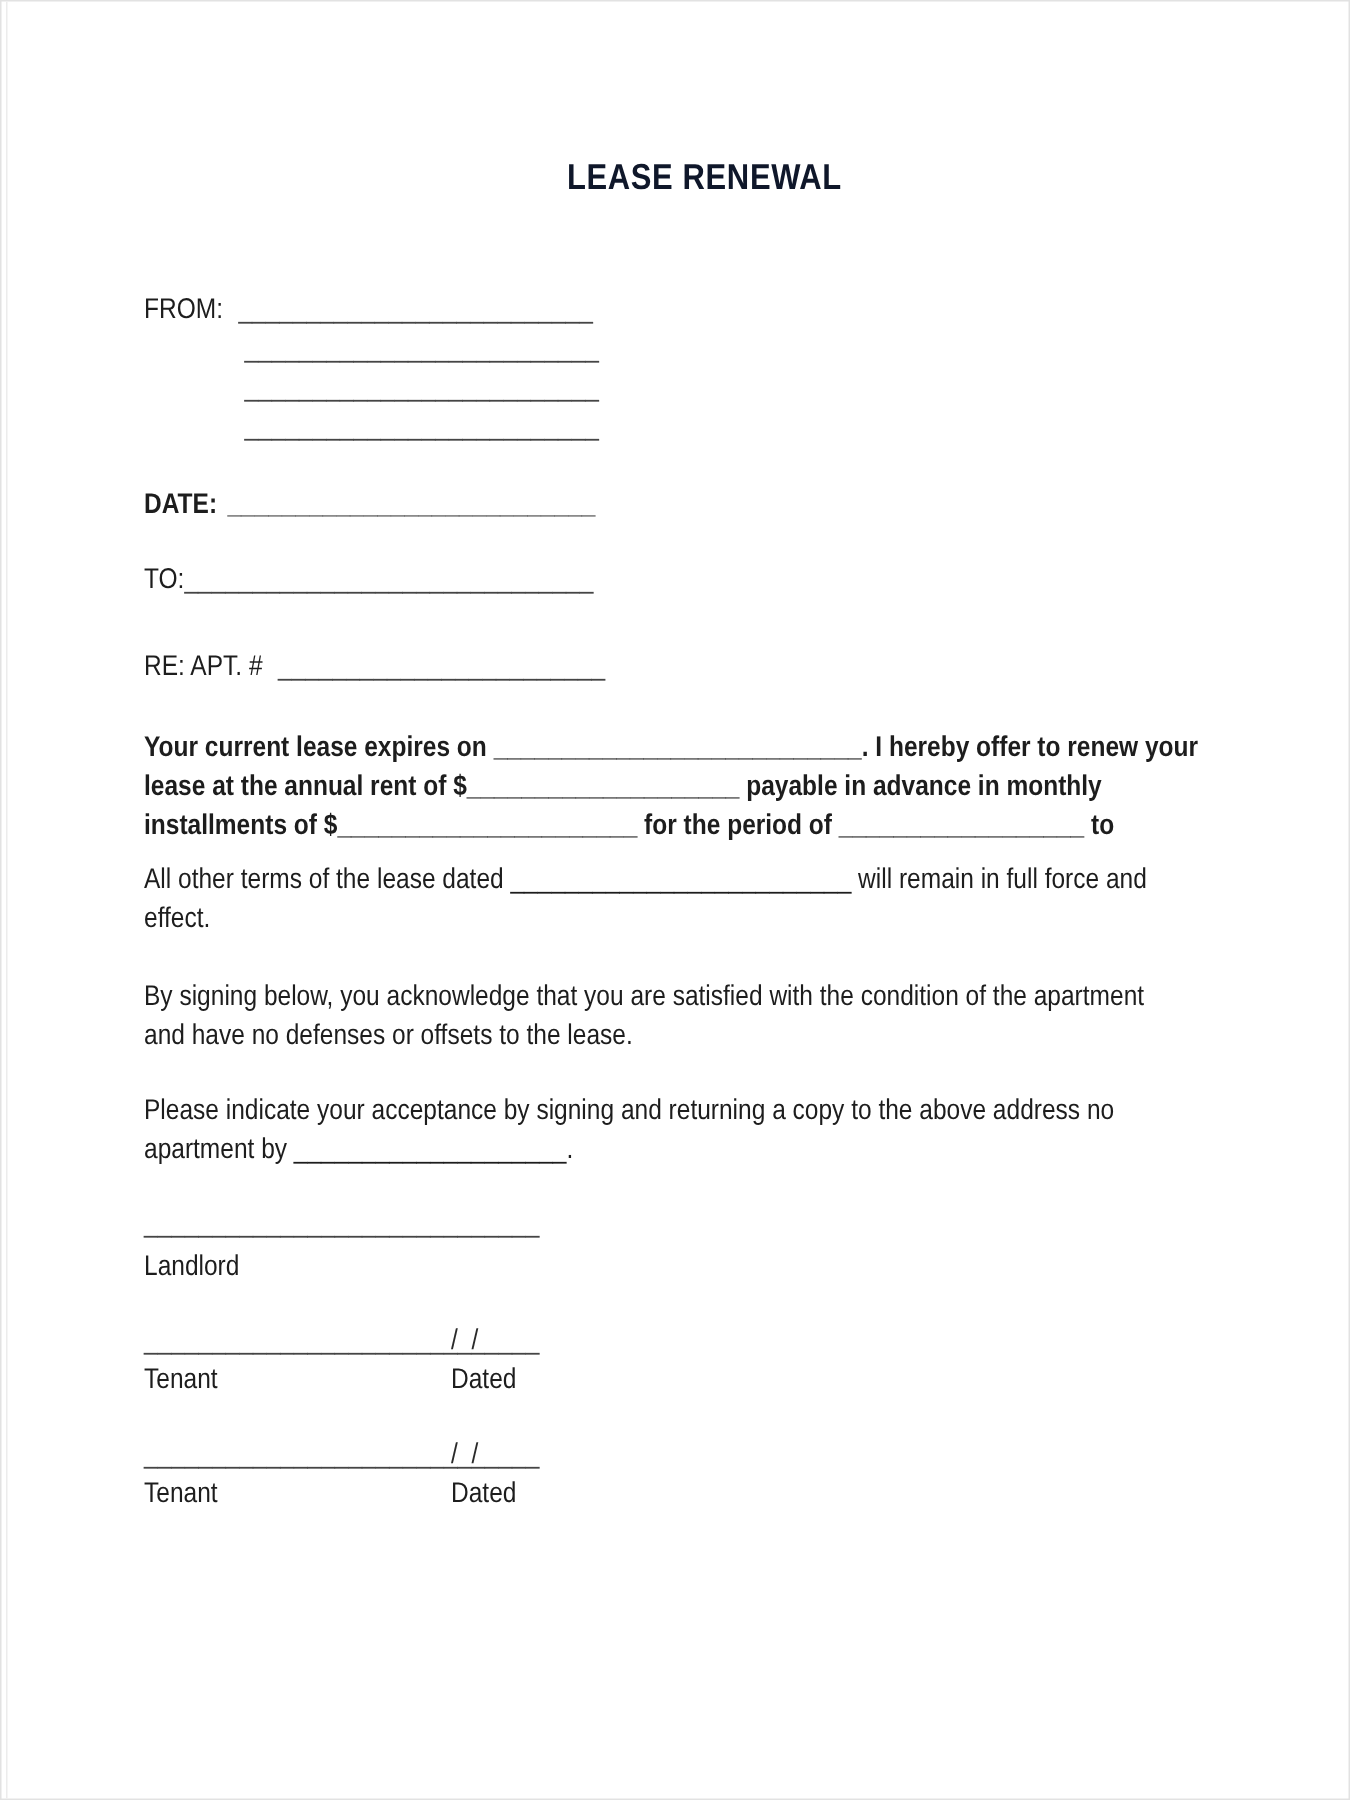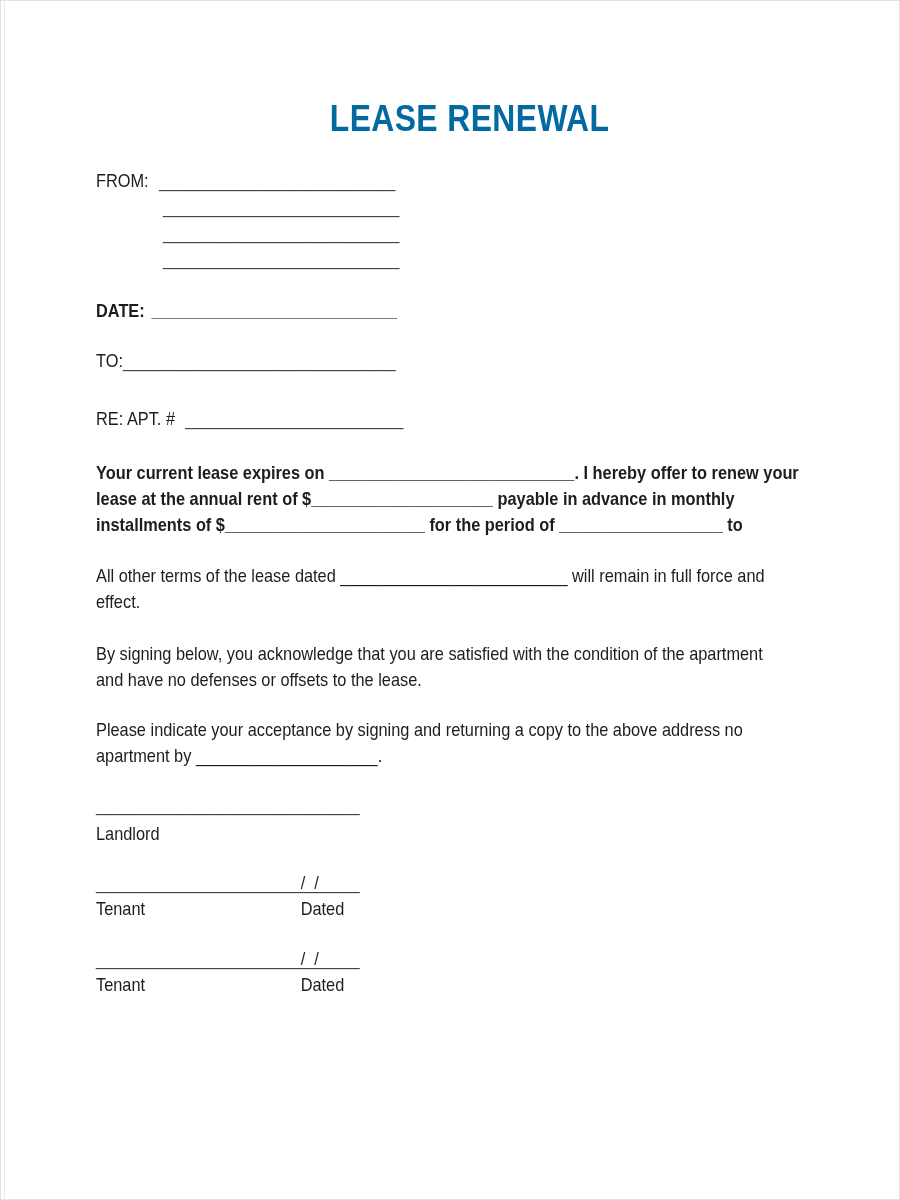--- a/index.html
+++ b/index.html
@@ -18,51 +18,51 @@
   }
   .page::before {
     content: "";
     position: absolute;
     left: 3px; top: 0; bottom: 0;
     width: 1px;
     background: #ececec;
   }
   h1.doc-title {
     margin: 0;
-    font-size: 37px;
+    font-size: 24px;
     line-height: 36px;
     font-weight: 700;
     text-align: center;
-    color: #0369a1;
+    color: #0f172a;
     letter-spacing: 0.5px;
   }
   .line {
     font-size: 19px;
     line-height: 26px;
     height: 26px;
     white-space: nowrap;
   }
   .tx {
     display: inline-block;
     transform: scaleX(0.86);
     transform-origin: 0 50%;
     white-space: pre;
   }
   .tx-center { transform-origin: 50% 50%; }
   .blank { color: #454545; }
   .pad12 { padding-left: 12px; }
   .pad8  { padding-left: 8px; }
   .indent { margin-left: 67px; }
 
-  .sec-from { margin-top: 31px; }
+  .sec-from { margin-top: 57px; }
   .sec-date { margin-top: 26px; font-weight: bold; }
   .sec-to   { margin-top: 24px; }
   .sec-re   { margin-top: 32px; }
   .p1 { margin-top: 28px; font-weight: bold; }
-  .p2 { margin-top: 25px; }
+  .p2 { margin-top: 10px; }
   .p3 { margin-top: 26px; }
   .p4 { margin-top: 24px; }
 
   .sig-landlord { margin-top: 23px; }
   .sig-label-landlord { margin-top: 3px; }
   .sig-t1 { margin-top: 23px; }
   .sig-t2 { margin-top: 24px; }
 
   .sig-line .tx { position: relative; }
   .slashes {

